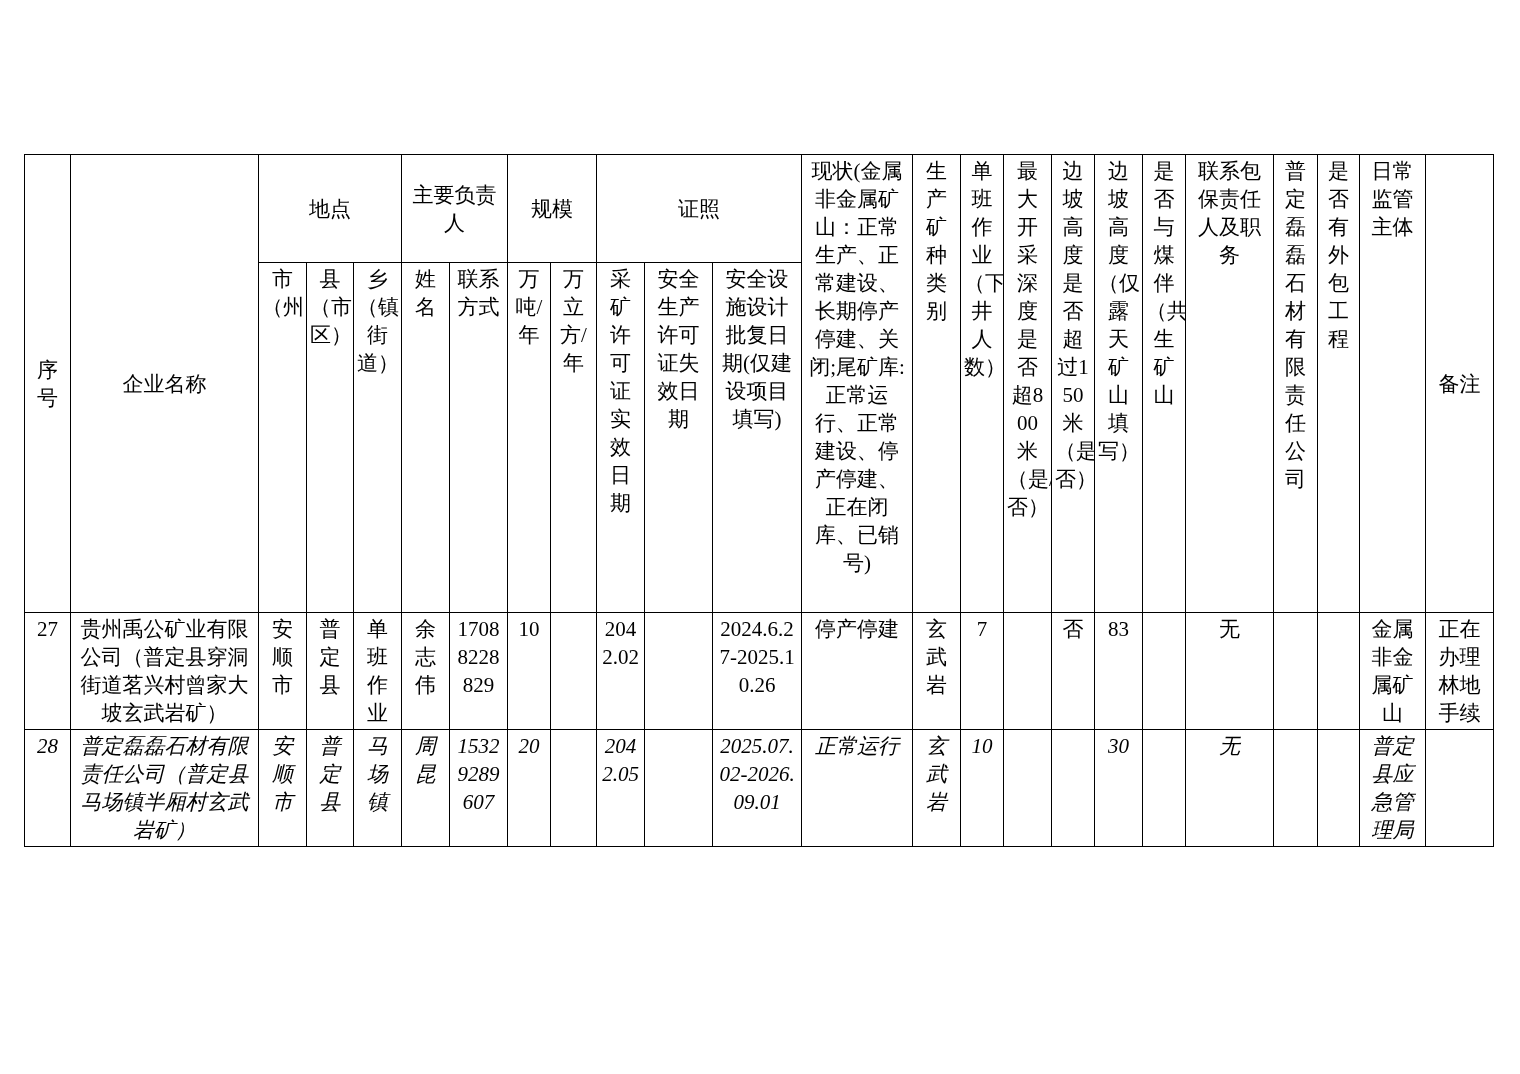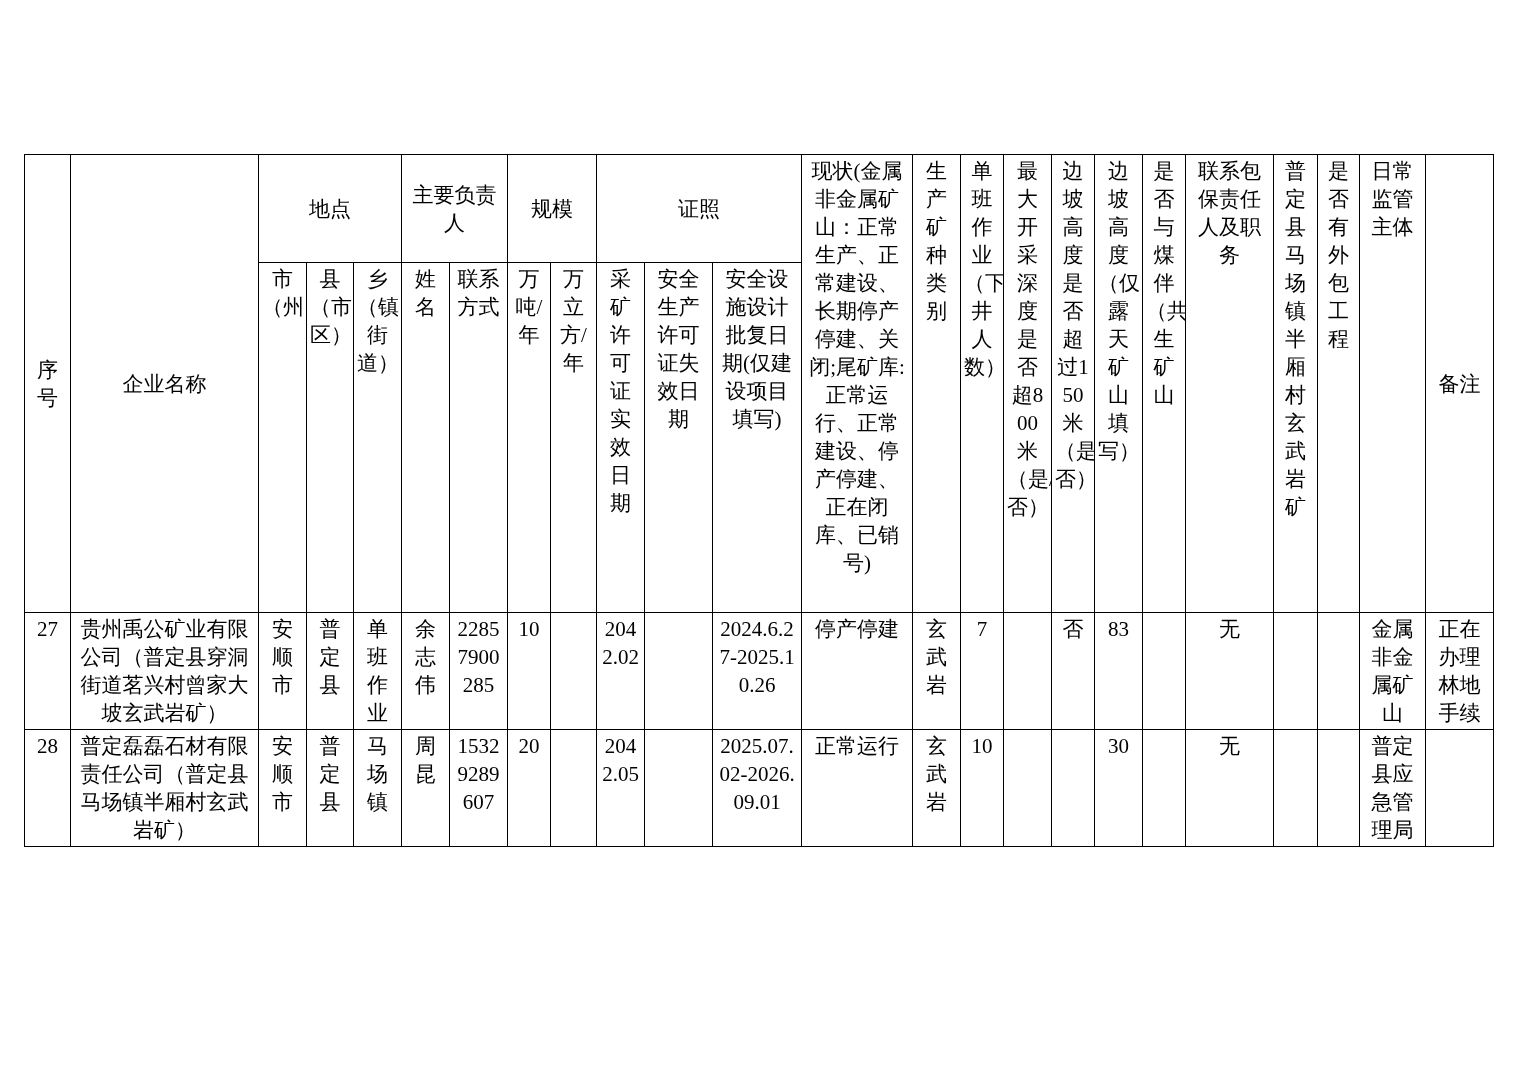--- a/index.html
+++ b/index.html
@@ -35,21 +35,21 @@
     text-align: center;
     padding: 2px 3px;
     word-break: break-all;
     overflow: hidden;
   }
   .vt { vertical-align: top; }
   .vm { vertical-align: middle; }
   tr.hrow1 { height: 108px; }
   tr.hrow2 { height: 350px; }
   tr.drow1 { height: 115px; }
-  tr.drow2 { height: 117px; }
+  tr.drow2 { height: 117px; font-style: italic; }
 </style>
 </head>
 <body>
 
 <div class="page">
   <div class="table-wrap">
     <table class="register">
       <colgroup>
         <col style="width:46px">
           <col style="width:188px">
@@ -85,21 +85,21 @@
           <th colspan="2" class="vm">规模</th>
           <th colspan="3" class="vm">证照</th>
           <th rowspan="2" class="vt">现状(金属非金属矿山：正常生产、正常建设、长期停产停建、关闭;尾矿库:正常运行、正常建设、停产停建、正在闭库、已销号)</th>
           <th rowspan="2" class="vt">生产矿种类别</th>
           <th rowspan="2" class="vt">单班作业（下井人数）</th>
           <th rowspan="2" class="vt">最大开采深度是否超800米（是/否）</th>
           <th rowspan="2" class="vt">边坡高度是否超过150米（是/否）</th>
           <th rowspan="2" class="vt">边坡高度（仅露天矿山填写）</th>
           <th rowspan="2" class="vt">是否与煤伴（共）生矿山</th>
           <th rowspan="2" class="vt">联系包保责任人及职务</th>
-          <th rowspan="2" class="vt">普定县马场镇半厢村玄武岩矿</th>
+          <th rowspan="2" class="vt">普定磊磊石材有限责任公司</th>
           <th rowspan="2" class="vt">是否有外包工程</th>
           <th rowspan="2" class="vt">日常监管主体</th>
           <th rowspan="2" class="vm">备注</th>
         </tr>
         <tr class="hrow2">
           <th class="vt">市（州）</th>
           <th class="vt">县（市区）</th>
           <th class="vt">乡（镇、街道）</th>
           <th class="vt">姓名</th>
           <th class="vt">联系方式</th>
@@ -111,21 +111,21 @@
         </tr>
       </thead>
       <tbody>
         <tr class="drow1">
           <td class="vt">27</td>
           <td class="vt">贵州禹公矿业有限公司（普定县穿洞街道茗兴村曾家大坡玄武岩矿）</td>
           <td class="vt">安顺市</td>
           <td class="vt">普定县</td>
           <td class="vt">单班作业</td>
           <td class="vt">余志伟</td>
-          <td class="vt">22857900285</td>
+          <td class="vt">17088228829</td>
           <td class="vt">10</td>
           <td class="vt"></td>
           <td class="vt">2042.02</td>
           <td class="vt"></td>
           <td class="vt">2024.6.27-2025.10.26</td>
           <td class="vt">停产停建</td>
           <td class="vt">玄武岩</td>
           <td class="vt">7</td>
           <td class="vt"></td>
           <td class="vt">否</td>

